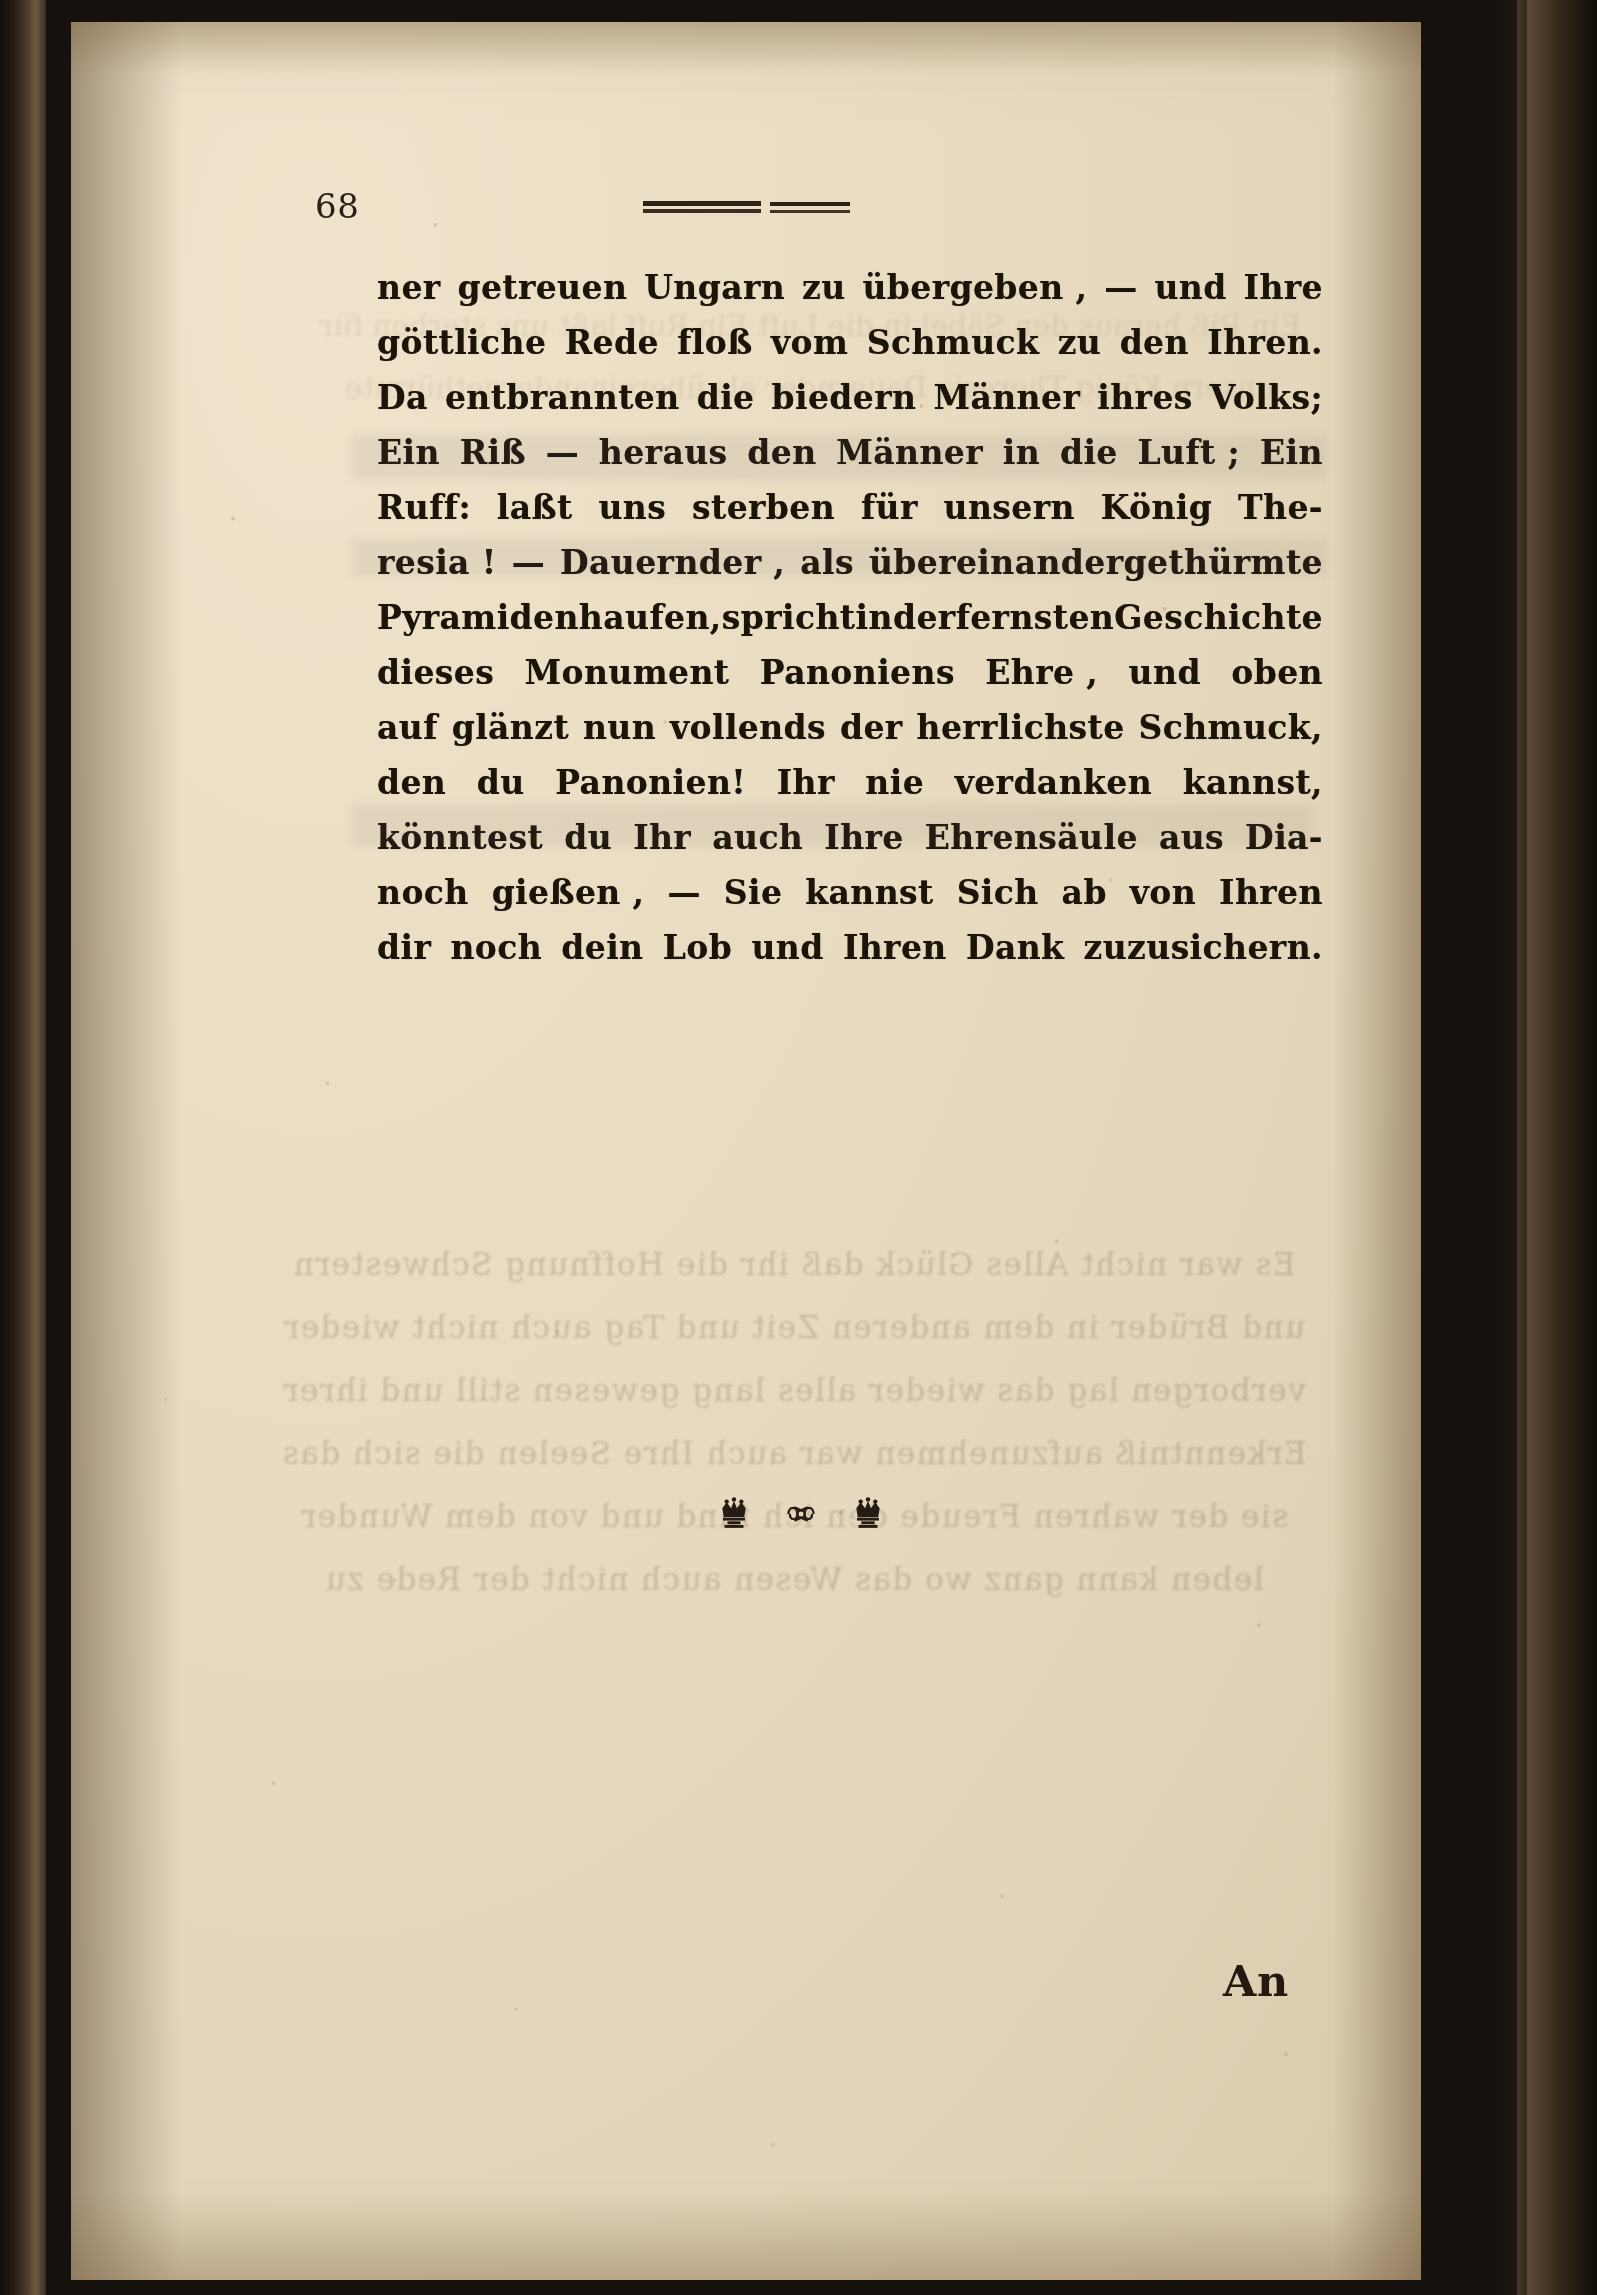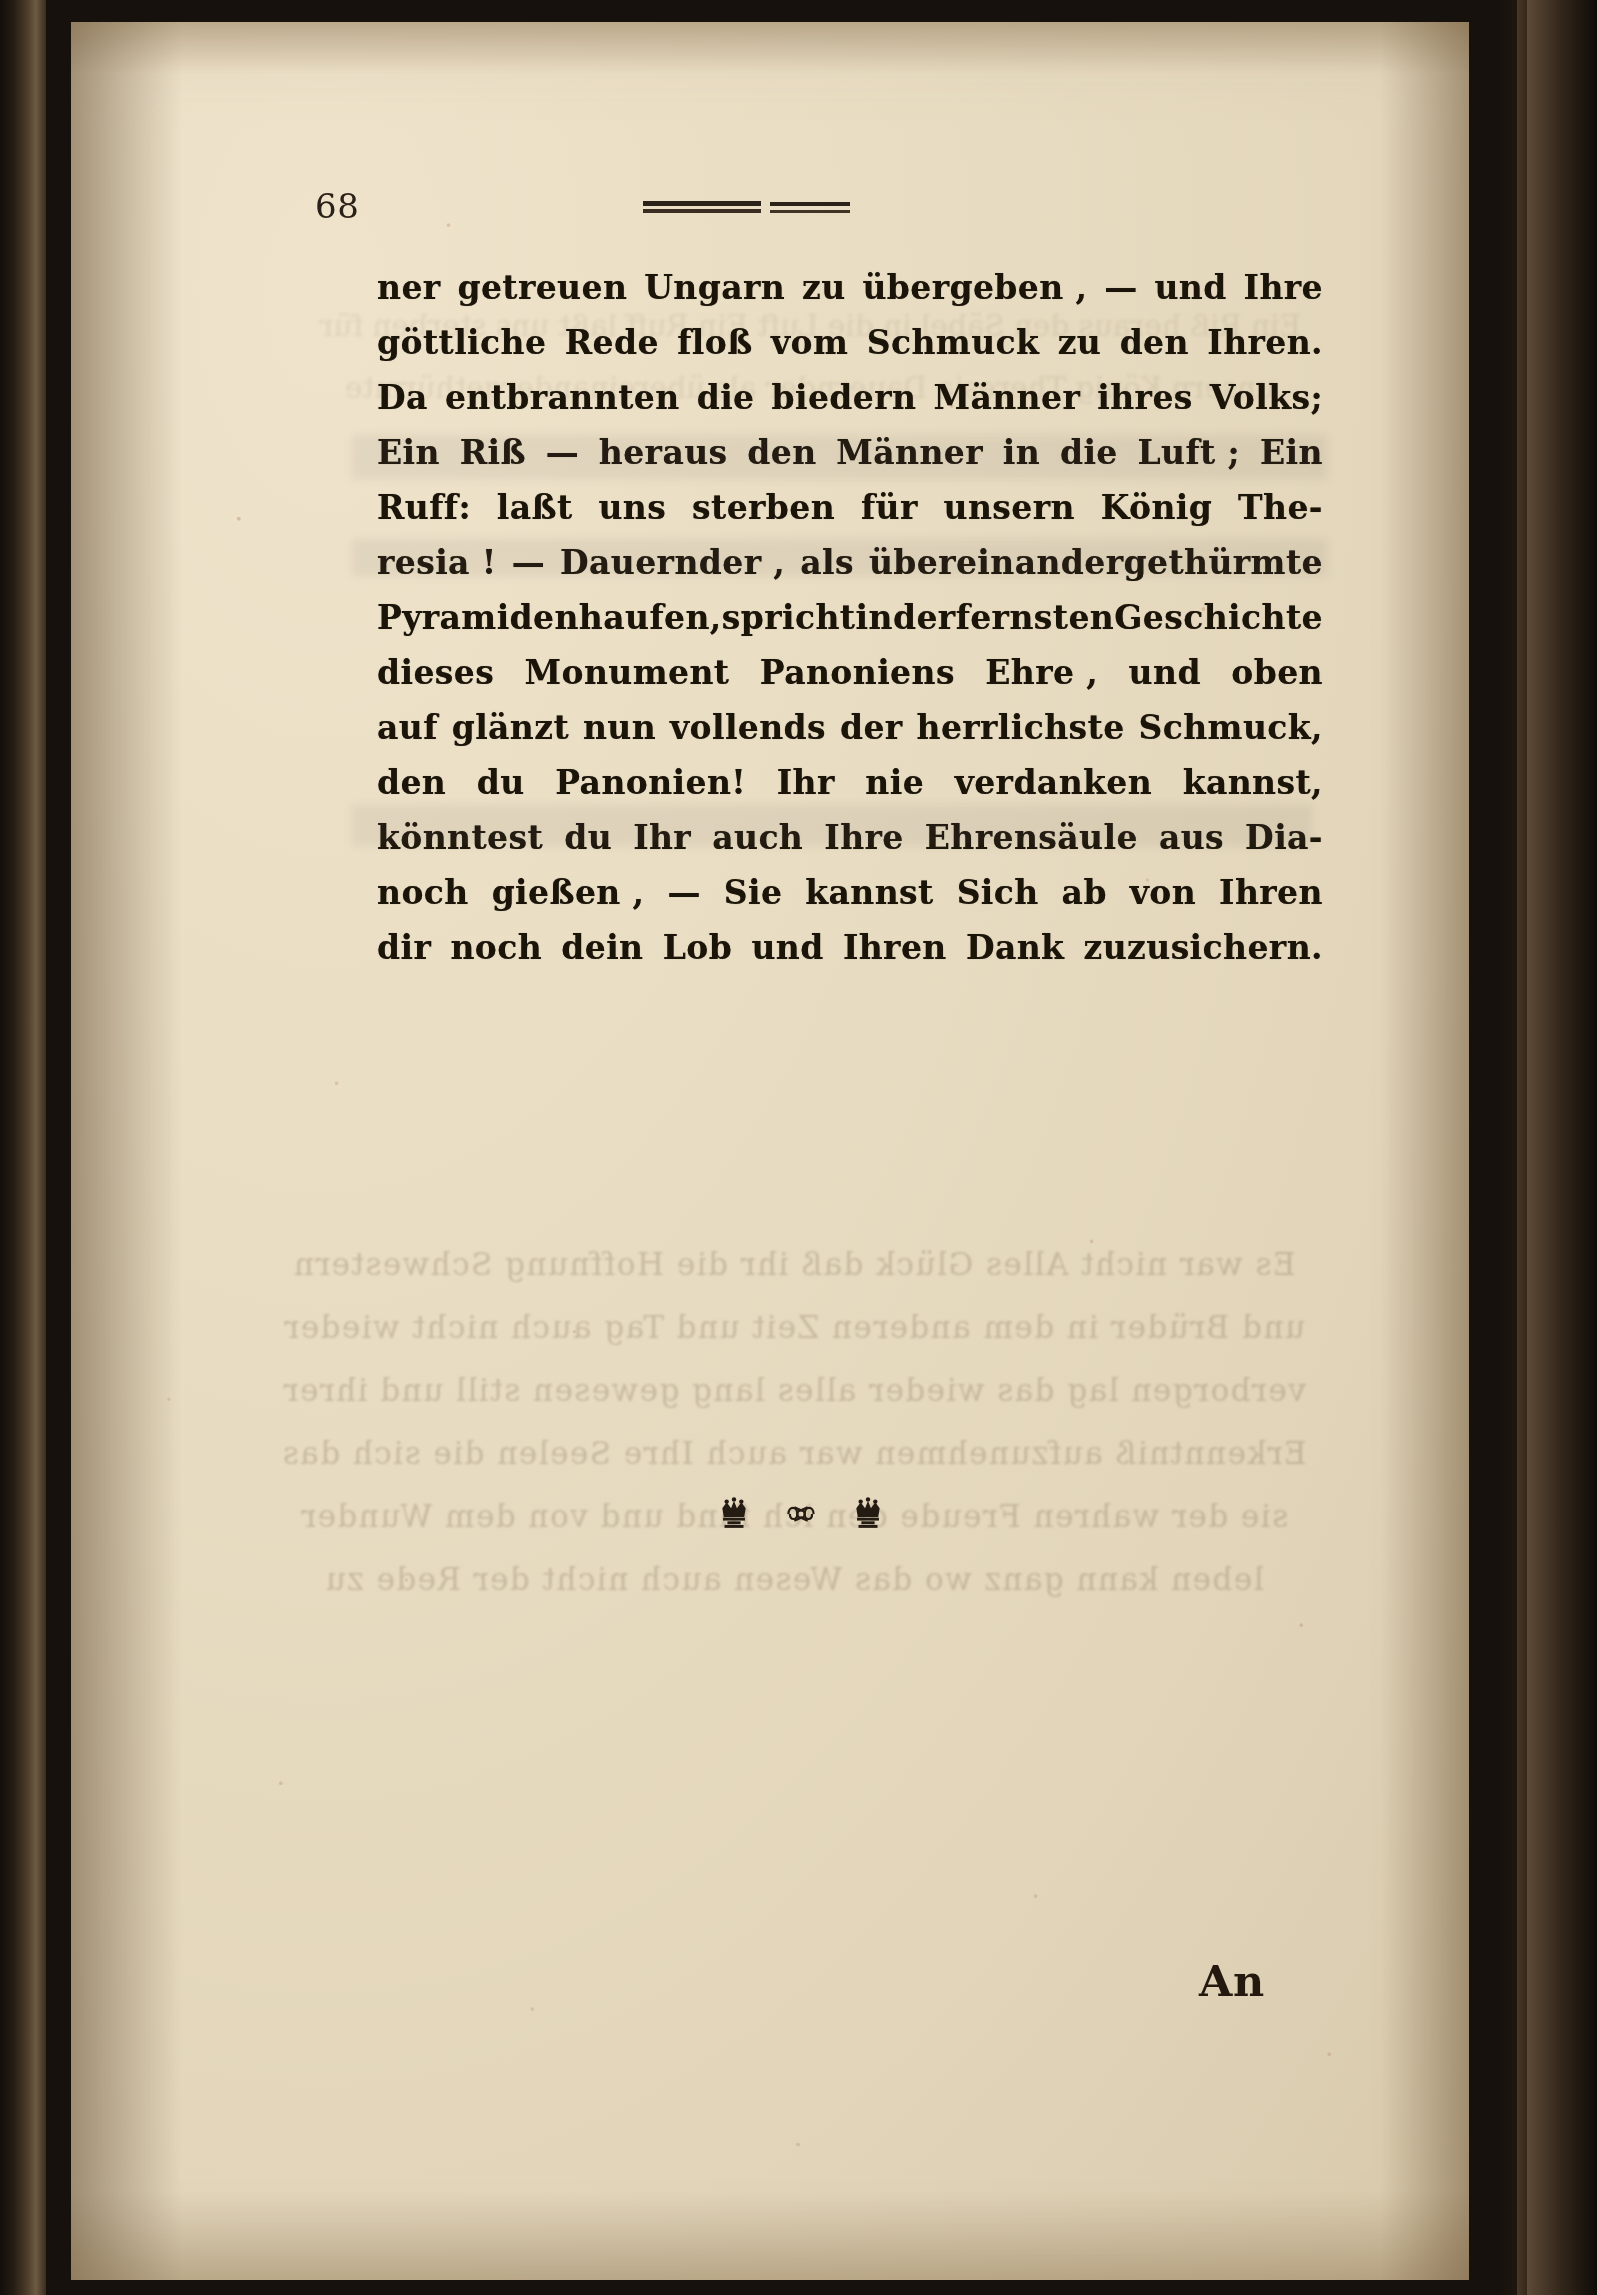--- a/index.html
+++ b/index.html
@@ -56,21 +56,20 @@
   }
 
   
   #paper {
     position: absolute;
     left: 71px; top: 22px;
     width: 1350px; height: 2258px;
     background:
       radial-gradient(ellipse at 18% 12%, #efe3cb 0%, #e8dcc2 38%, #e2d5ba 70%, #d8c9ab 100%);
     box-shadow: inset 0 0 89px rgba(160,135,100,.35);
-    padding-left: 48px;
   }
   
   .bind-shadow {
     position: absolute;
     left: 0; top: 0;
     width: 111px; height: 100%;
     background: linear-gradient(to right, rgba(90,70,45,.45), rgba(90,70,45,0));
   }
   .top-shadow {
     position: absolute;
@@ -219,21 +218,21 @@
   .orn {
     font-size: 38px;
     line-height: 1;
     letter-spacing: 0;
   }
   .orn svg { display: block; }
 
   
   .catchword {
     position: absolute;
-    left: 1128px; top: 1934px;
+    left: 1152px; top: 1934px;
     font-family: "DejaVu Serif", serif;
     font-size: 43px;
     font-weight: 700;
     color: #23190f;
     letter-spacing: 0.7px;
   }
 
   
   .smudge {
     position: absolute;

